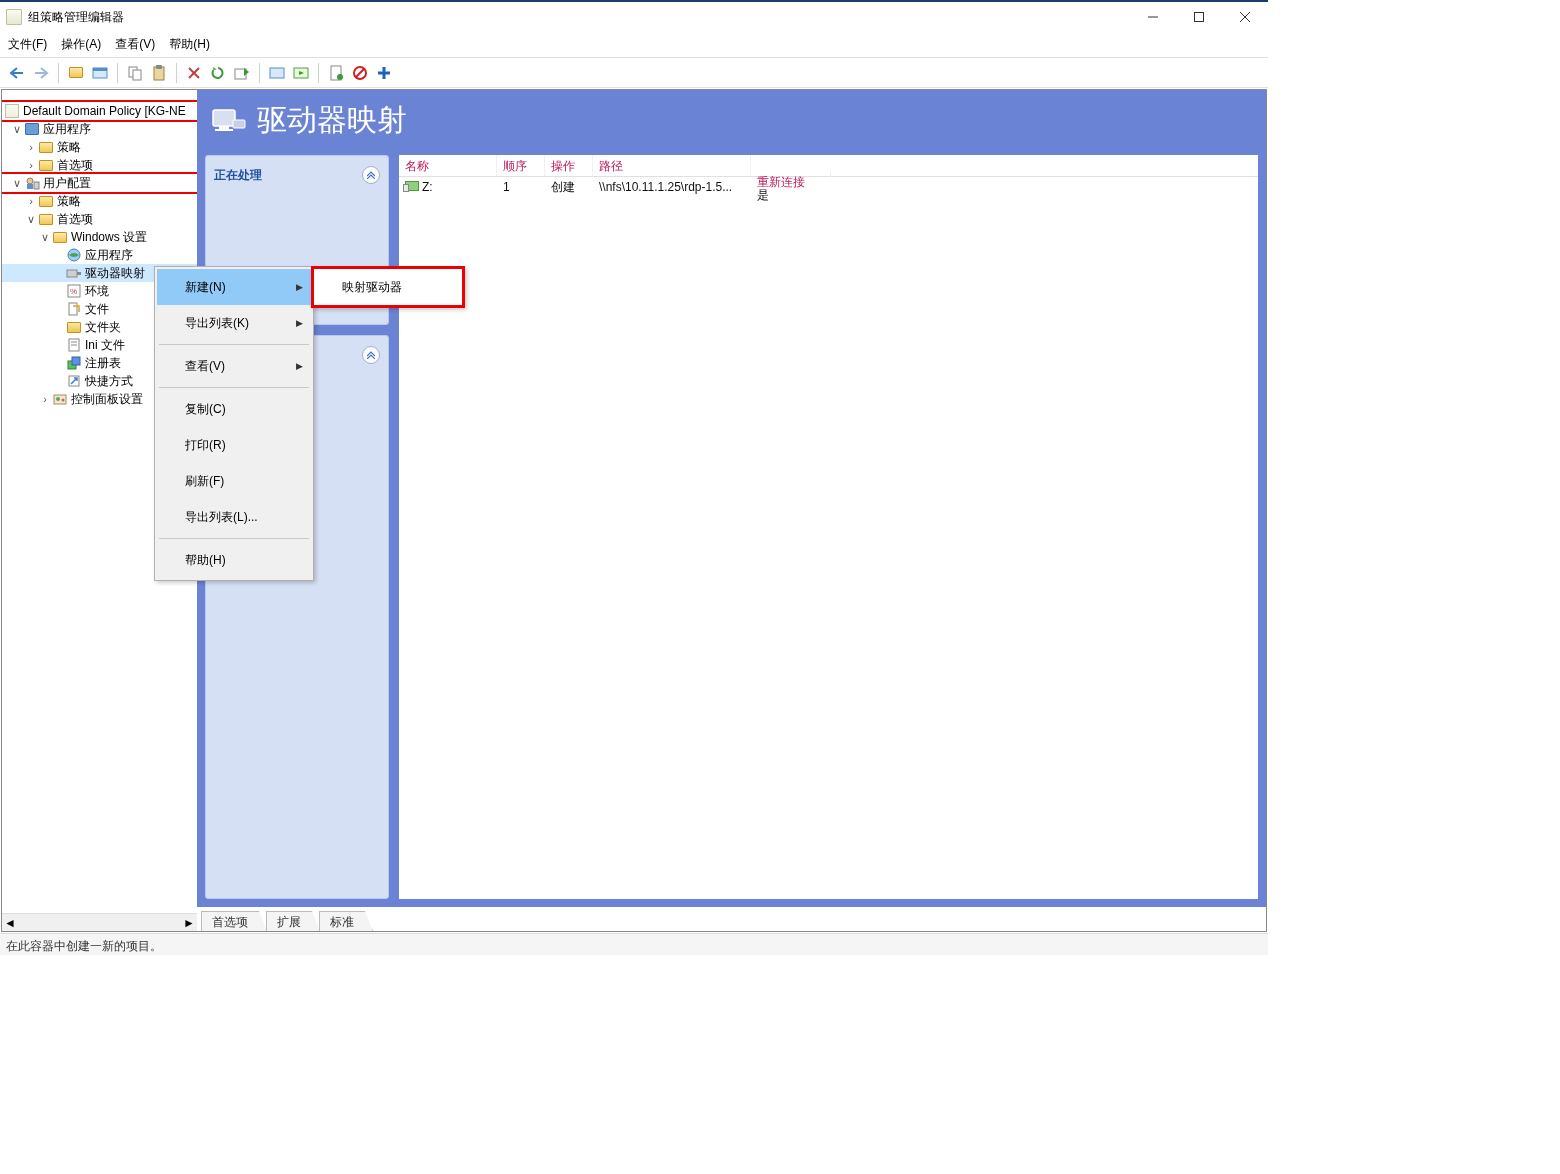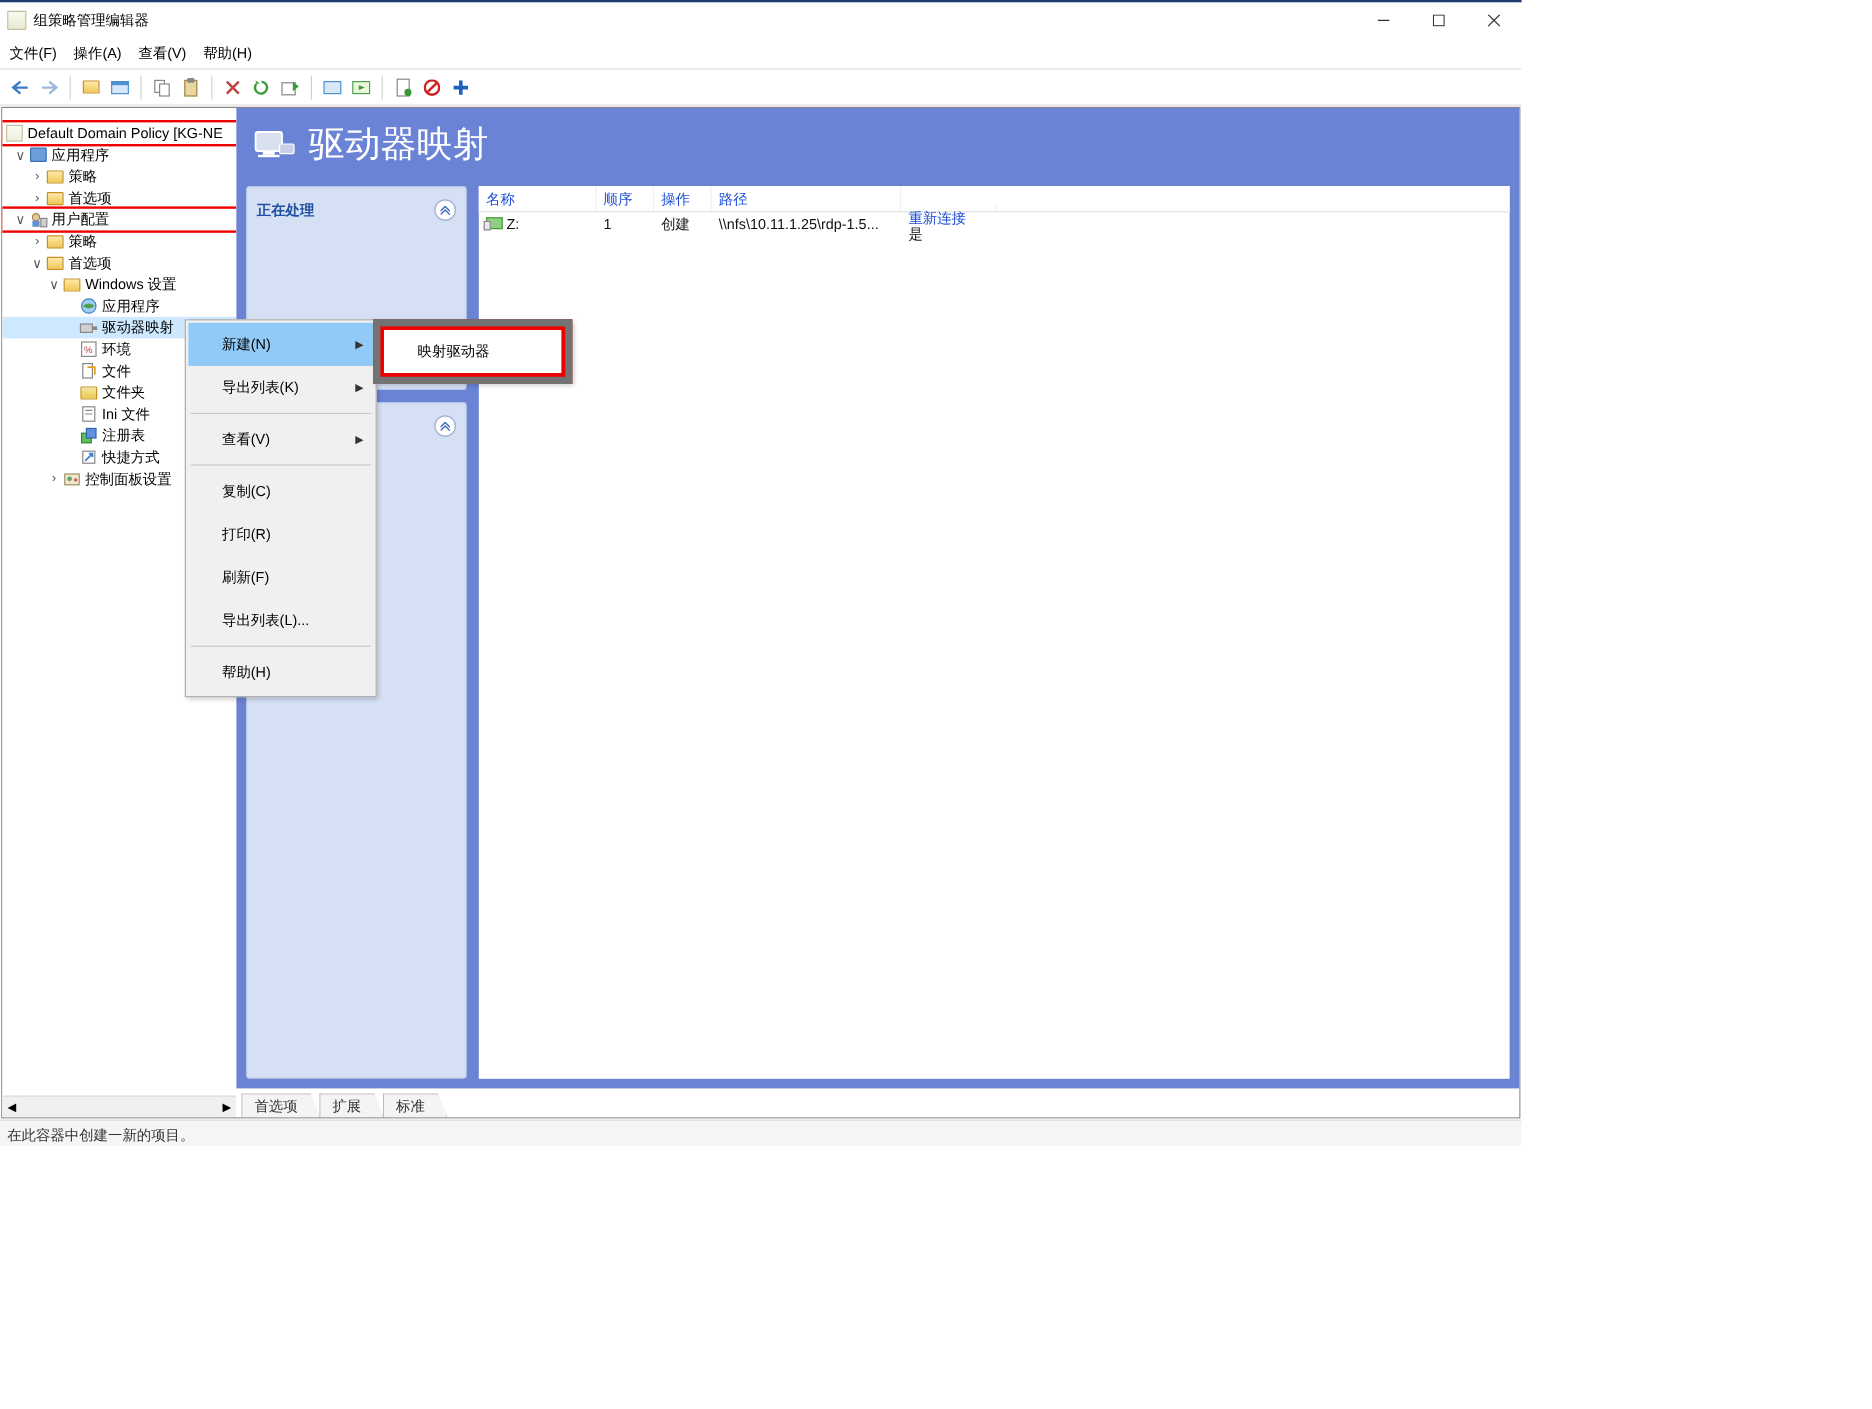--- a/index.html
+++ b/index.html
@@ -35,34 +35,34 @@
 .side-panels { width: 184px; display: flex; flex-direction: column; gap: 10px; }
 .panel { background: #d6e0f5; border: 1px solid #b8c8e8; border-radius: 3px; }
 .panel-head { height: 28px; display: flex; align-items: flex-end; justify-content: space-between; padding: 0 8px; }
 .panel-head .ptitle { color: #2050a0; font-weight: bold; font-size: 12px; }
 .panel-head .pbtn { width: 18px; height: 18px; border-radius: 50%; background: #fff; border: 1px solid #a0b0d0; display: flex; align-items: center; justify-content: center; }
 .panel-head .pbtn svg { width: 8px; height: 8px; }
 .panel.tall { flex: 1; }
 .panel-body { padding: 6px; min-height: 150px; }
 .list-area { flex: 1; background: #fff; display: flex; flex-direction: column; }
 .list-head { height: 22px; display: flex; background: #fff; border-bottom: 1px solid #e0e0e0; }
-.list-head .col { padding: 3px 6px; font-size: 12px; color: #1d4ed8; border-right: 1px solid #f0f0f0; }
+.list-head .col { padding: 3px 6px; font-size: 12px; color: #be185d; border-right: 1px solid #f0f0f0; }
 .list-row { display: flex; height: 20px; align-items: center; }
 .list-row .col { padding: 0 6px; font-size: 12px; color: #111; overflow: hidden; text-overflow: ellipsis; white-space: nowrap; }
 .drive-ic { width: 14px; height: 10px; background: #8fd080; border: 1px solid #4a9a3a; display: inline-block; margin-right: 3px; position: relative; }
 .drive-ic::after { content: ""; position: absolute; left: -3px; top: 2px; width: 4px; height: 6px; background: #e8e8e8; border: 1px solid #888; }
 .content-tabs { height: 24px; display: flex; align-items: flex-end; padding-left: 4px; }
 .tab { height: 20px; padding: 2px 10px; background: #f4f4f4; border: 1px solid #bbb; border-bottom: none; margin-right: -1px; font-size: 12px; color: #333; border-radius: 0; clip-path: polygon(0 0, calc(100% - 8px) 0, 100% 100%, 0 100%); padding-right: 18px; }
 .statusbar { height: 22px; display: flex; align-items: flex-end; padding: 0 6px; background: #f5f5f5; border-top: 1px solid #ddd; font-size: 12px; color: #333; }
 .context-menu { position: absolute; background: #f0f0f0; border: 1px solid #b0b0b0; box-shadow: 2px 2px 4px rgba(0,0,0,0.2); font-size: 12px; z-index: 100; padding: 2px; }
 .cm-item { height: 36px; display: flex; align-items: center; padding: 0 30px 0 28px; white-space: nowrap; position: relative; }
 .cm-item.hl { background: #91c9f7; }
 .cm-item .arrow { position: absolute; right: 8px; font-size: 9px; color: #333; }
 .cm-sep { height: 1px; background: #c8c8c8; margin: 3px 2px; }
-.submenu { position: absolute; left: 100%; top: -3px; background: #b91c1c; border: 7px solid #737373; box-shadow: 2px 2px 4px rgba(0,0,0,0.2); padding: 2px; text-align: center; }
+.submenu { position: absolute; left: 100%; top: -3px; background: #f9a8d4; border: 1px solid #737373; box-shadow: 2px 2px 4px rgba(0,0,0,0.2); padding: 2px; text-align: center; }
 .submenu .cm-item { padding-right: 60px; }
 .red-box { outline: 2px solid #e00; }
 .red-box-thick { outline: 3px solid #e00; outline-offset: 0; }
 .c1 { width: 98px; } .c2 { width: 48px; } .c3 { width: 48px; } .c4 { width: 158px; } .c5 { width: 80px; margin-top: 16px; }
 </style>
 </head>
 <body>
 
 <div class="titlebar">
   <span class="app-icon"></span>

